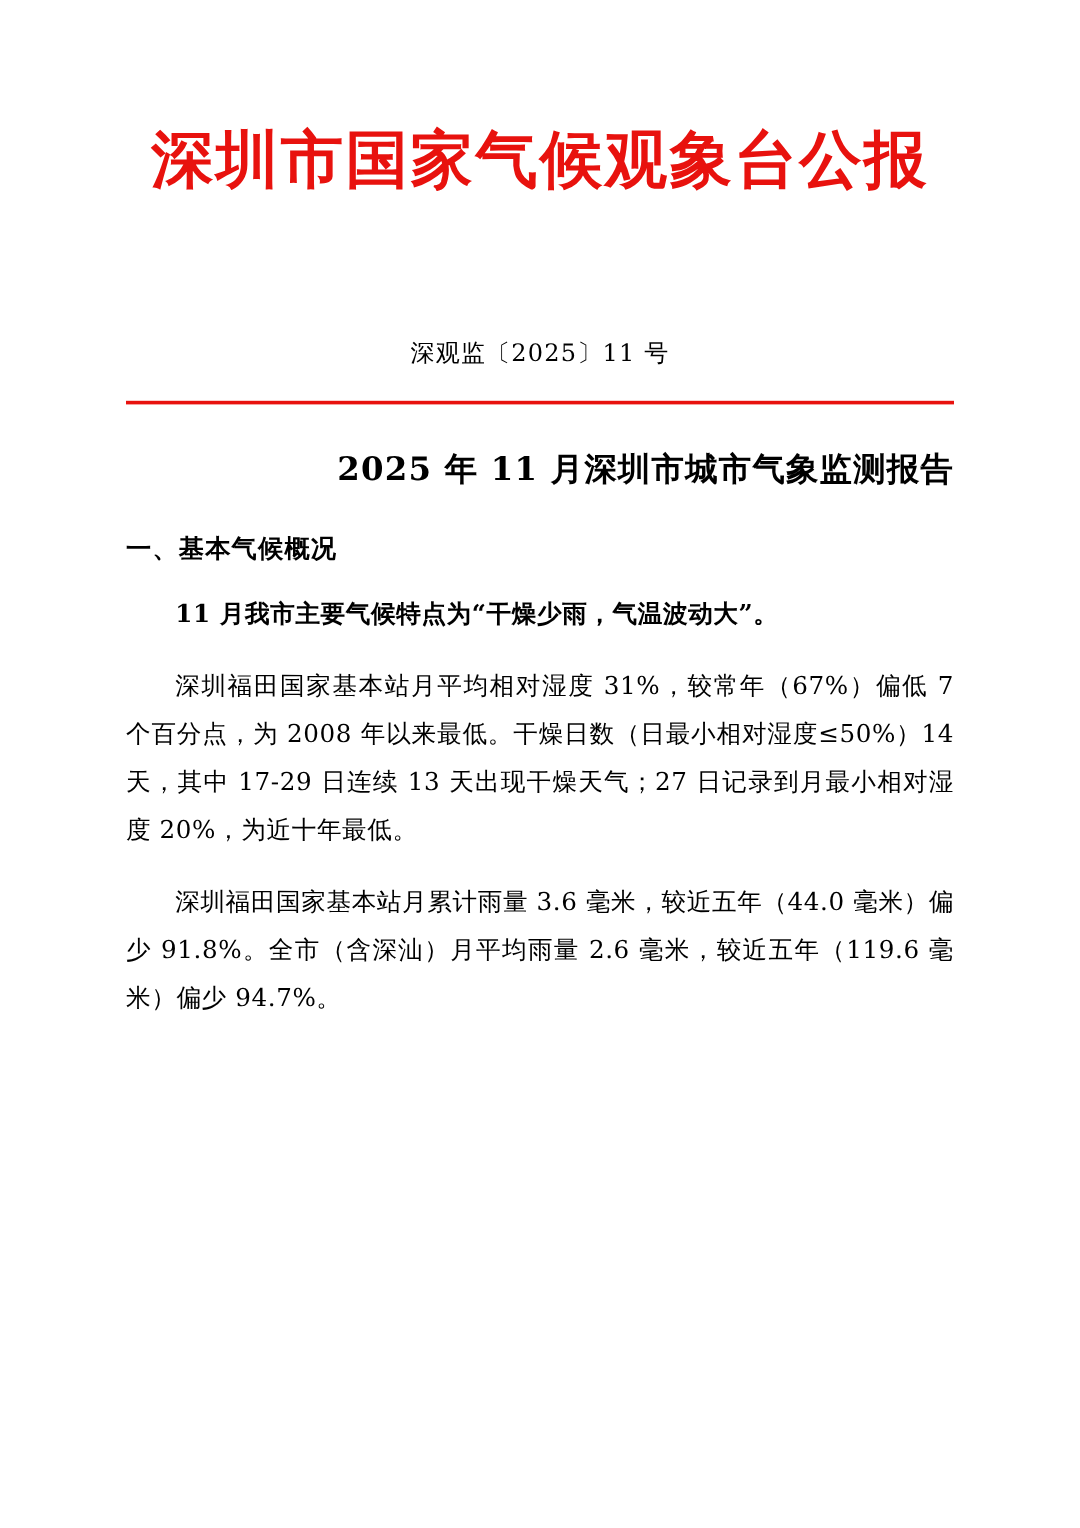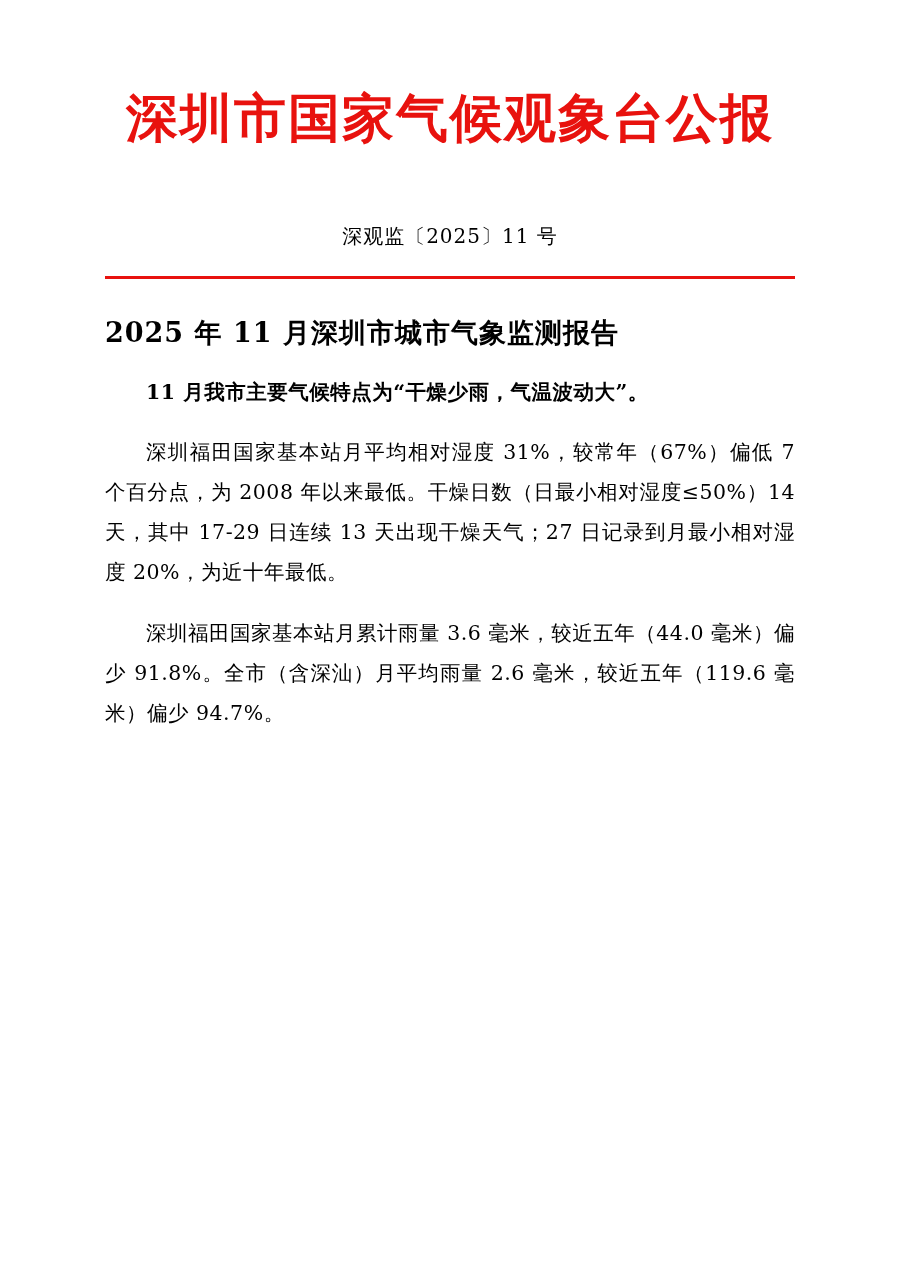--- a/index.html
+++ b/index.html
@@ -12,50 +12,50 @@
     height: 1273px;
     font-family: "Liberation Serif", serif;
     color: #000000;
     overflow: hidden;
   }
   .page {
     position: relative;
     width: 900px;
     height: 1273px;
     box-sizing: border-box;
-    padding: 0 105px;
+    padding: 16px 105px;
   }
   .doc-title {
     margin: 0;
     padding-top: 86px;
     text-align: center;
     color: #e8120e;
     font-family: "DejaVu Sans", sans-serif;
     font-weight: bold;
     font-size: 52px;
     letter-spacing: 2px;
     line-height: 1.25;
     white-space: nowrap;
   }
   .doc-number {
-    margin-top: 72px;
+    margin-top: 114px;
     text-align: center;
     font-family: "DejaVu Serif", serif;
     font-size: 20px;
     letter-spacing: 1px;
   }
   .red-rule {
     margin-top: 26px;
     height: 2.5px;
     background: #e8120e;
     width: 100%;
   }
   .report-title {
     margin-top: 36px;
-    text-align: left;
+    text-align: right;
     font-family: "DejaVu Serif", serif;
     font-weight: bold;
     font-size: 27px;
     letter-spacing: 1px;
   }
   .section-heading {
     margin-top: 34px;
     font-family: "DejaVu Sans", sans-serif;
     font-weight: bold;
     font-size: 21px;
@@ -80,20 +80,21 @@
 <div class="page">
 
   <h1 class="doc-title">深圳市国家气候观象台公报</h1>
 
   <div class="doc-number">深观监〔2025〕11 号</div>
 
   <div class="red-rule"></div>
 
   <h2 class="report-title">2025 年 11 月深圳市城市气象监测报告</h2>
 
+  <h3 class="section-heading">一、基本气候概况</h3>
 
   <p class="para bold">11 月我市主要气候特点为“干燥少雨，气温波动大”。</p>
 
 
   <p class="para">深圳福田国家基本站月平均相对湿度 31%，较常年（67%）偏低 7 个百分点，为 2008 年以来最低。干燥日数（日最小相对湿度≤50%）14 天，其中 17-29 日连续 13 天出现干燥天气；27 日记录到月最小相对湿度 20%，为近十年最低。</p>
 
   <p class="para">深圳福田国家基本站月累计雨量 3.6 毫米，较近五年（44.0 毫米）偏少 91.8%。全市（含深汕）月平均雨量 2.6 毫米，较近五年（119.6 毫米）偏少 94.7%。</p>
 
 </div>
 

